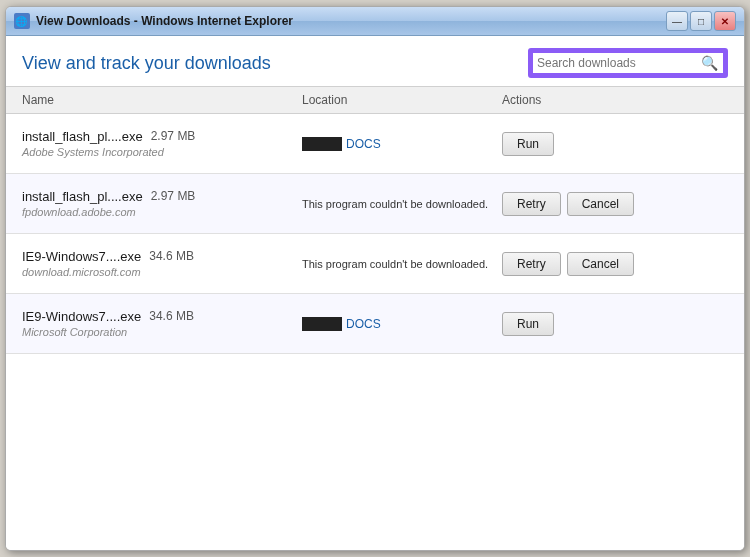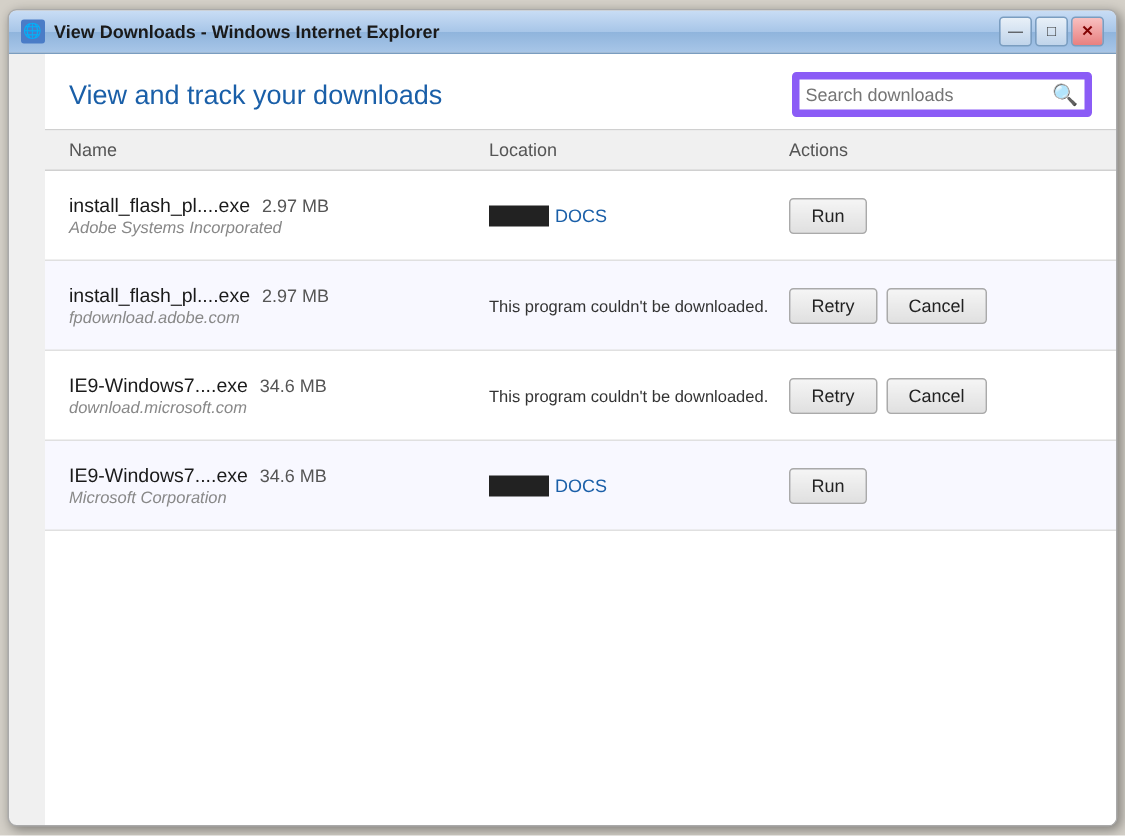--- a/index.html
+++ b/index.html
@@ -84,21 +84,20 @@
       background: linear-gradient(to bottom, #f8c0c0, #e88080);
       color: #800000;
       font-weight: bold;
     }
 
     .content {
       background: #f8f8f8;
       flex: 1;
       display: flex;
       flex-direction: column;
-      margin-left: 24px;
     }
 
     .header {
       padding: 12px 16px 8px 16px;
       display: flex;
       align-items: center;
       justify-content: space-between;
       background: white;
       border-bottom: 1px solid #d0d0d0;
     }
@@ -166,21 +165,21 @@
     }
 
     .download-info {
       width: 280px;
       display: flex;
       flex-direction: column;
     }
 
     .download-name-row {
       display: flex;
-      align-items: center;
+      align-items: flex-start;
       gap: 8px;
     }
 
     .download-filename {
       font-size: 13px;
       color: #1a1a1a;
       font-weight: 400;
     }
 
     .download-size {

